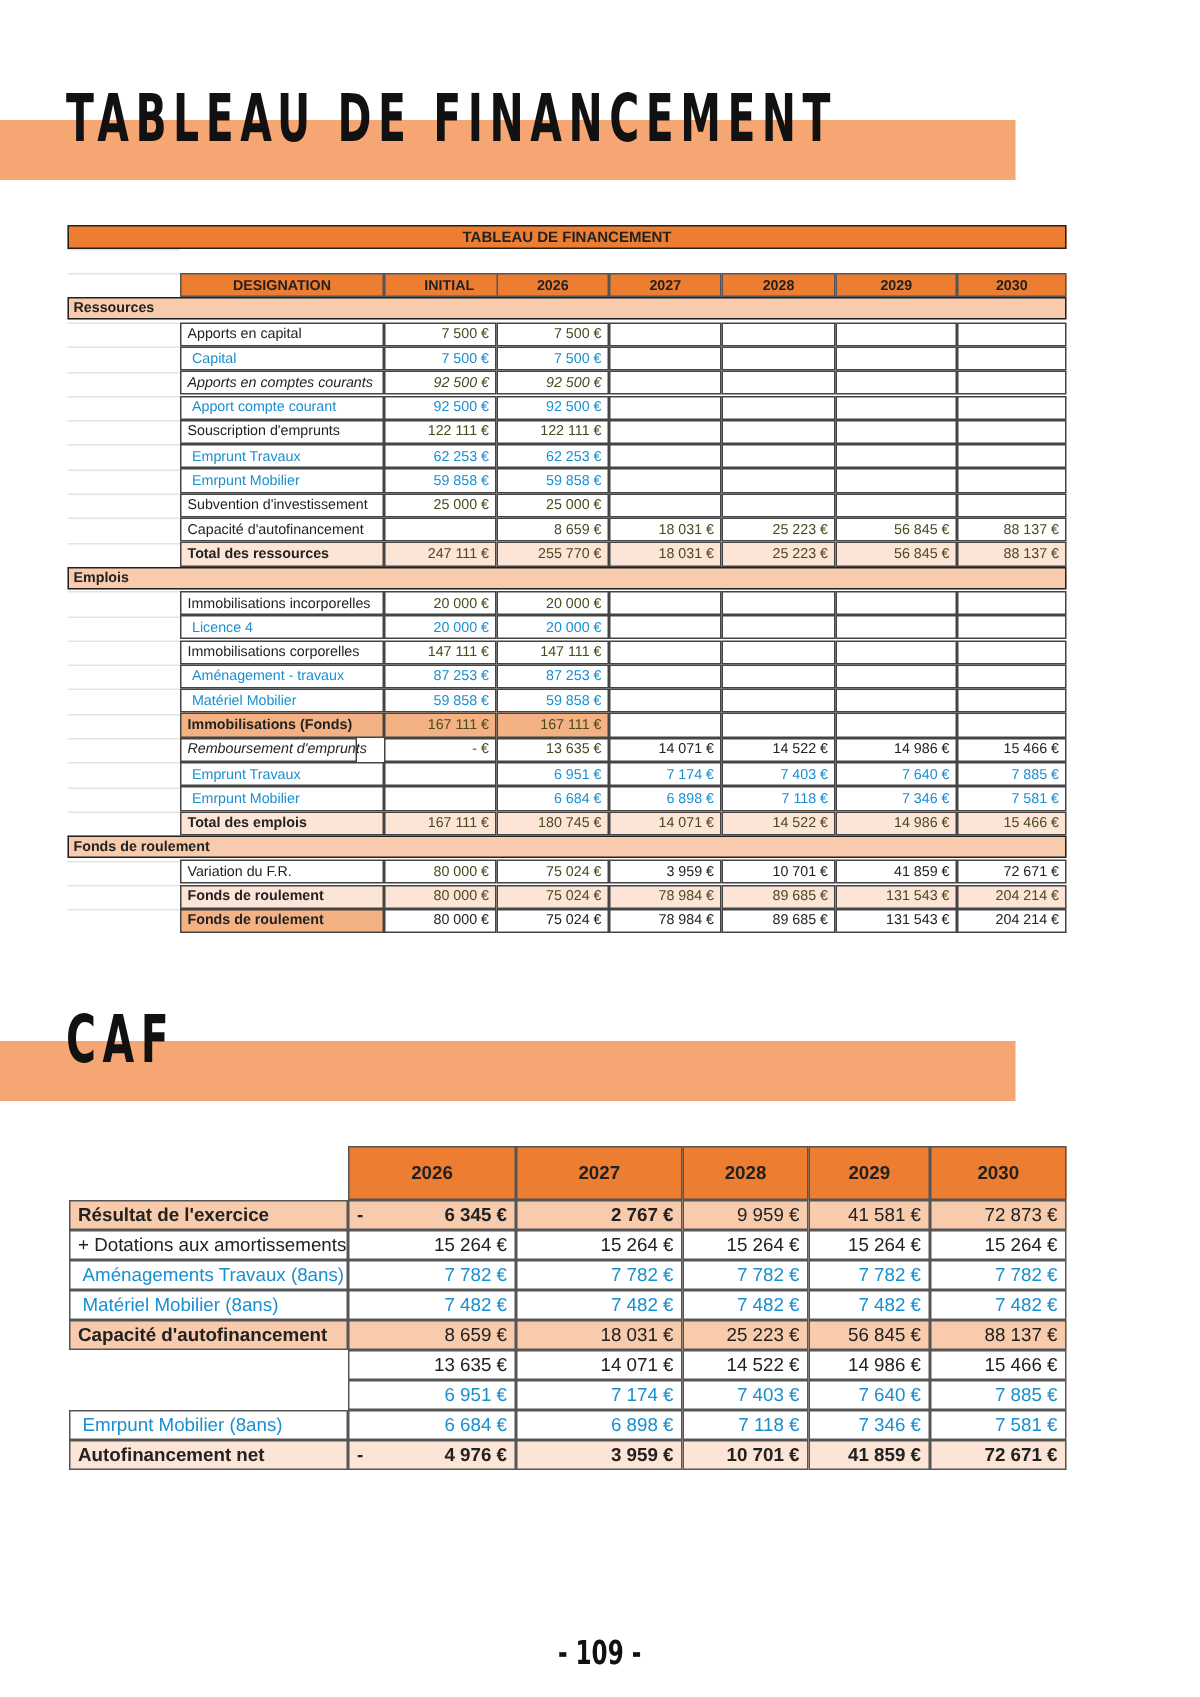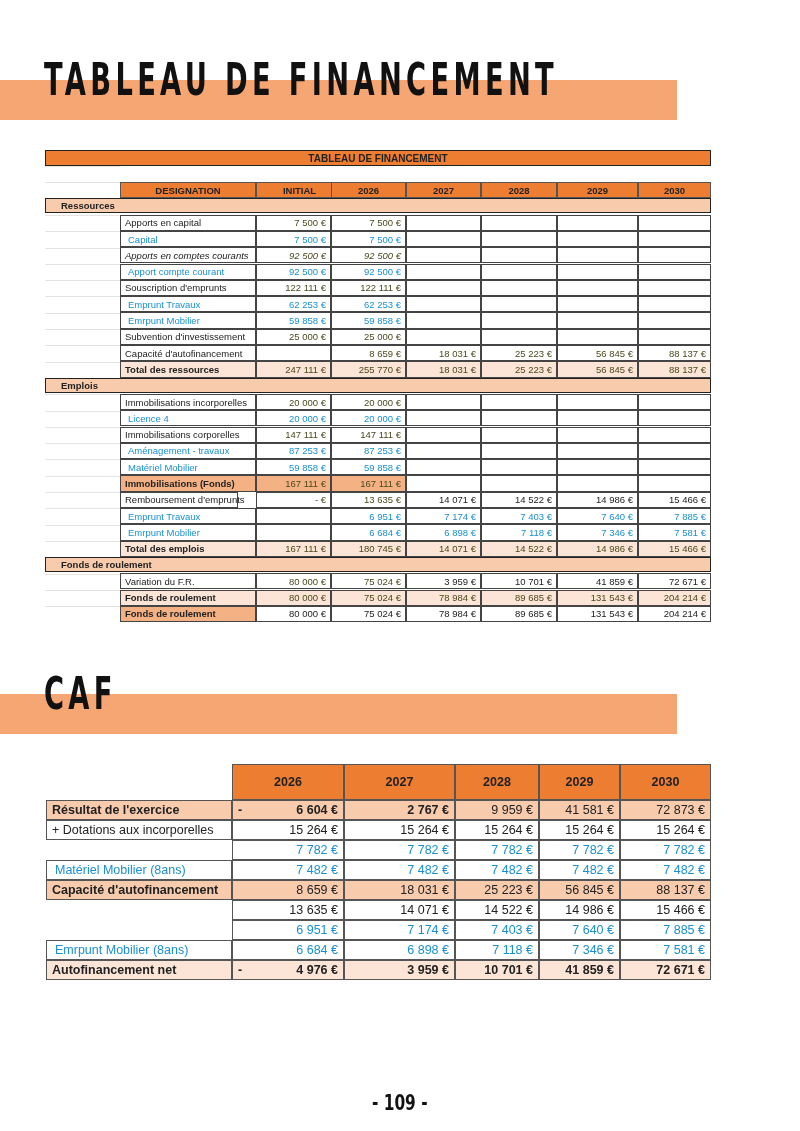--- a/index.html
+++ b/index.html
@@ -14,21 +14,21 @@
 
   
   .t1 { position:absolute; left:45px; top:150px; width:666px; font-size:9.5px; color:#222; }
   .t1 .row { position:relative; height:16.3px; }
   .t1 .cell { position:absolute; top:0; height:100%; box-sizing:border-box; display:flex; align-items:center;
               padding:0 4px; white-space:nowrap; }
   .t1 .num { justify-content:flex-end; }
   .t1 .title-row { background:#ed7d31; border:1.5px solid #222; font-weight:bold; font-size:10px;
                    display:flex; align-items:center; justify-content:center; height:16px; box-sizing:border-box; }
   .t1 .hdr { background:#ed7d31; font-weight:bold; justify-content:center; border:1px solid #555; }
-  .t1 .section { background:#f8cbad; border:1.5px solid #222; font-weight:bold; padding-left:15px;
+  .t1 .section { background:#f8cbad; border:1.5px solid #222; font-weight:bold; padding-left:3px;
                  display:flex; align-items:center; height:15px; box-sizing:border-box; }
   .t1 .bcell { border:1px solid #444; }
   .t1 .sub { color:#1a8fd0; }
   .t1 .olive { color:#4a4a1f; }
   .t1 .tot { background:#fce4d6; font-weight:bold; }
   .t1 .totnum { background:#fce4d6; }
   .t1 .dark { background:#f4b183; font-weight:bold; }
   .grid-line { position:absolute; background:#e3e3e3; }
 
   
@@ -233,21 +233,21 @@
     <div class="row" style="position: absolute; top: 325.4px; width: 666px;">
       <div class="cell bcell dark" style="left: 75px; width: 136px;">Immobilisations (Fonds)</div>
       <div class="cell bcell num olive dark" style="font-weight: normal; left: 211px; width: 75px;">167 111 €</div>
       <div class="cell bcell num olive dark" style="font-weight: normal; left: 286px; width: 75px;">167 111 €</div>
       <div class="cell bcell num olive" style="font-weight: normal; left: 361px; width: 75px;"></div>
       <div class="cell bcell num olive" style="font-weight: normal; left: 436px; width: 76px;"></div>
       <div class="cell bcell num olive" style="font-weight: normal; left: 512px; width: 81px;"></div>
       <div class="cell bcell num olive" style="font-weight: normal; left: 593px; width: 73px;"></div>
     </div>
     <div class="row" style="position: absolute; top: 341.7px; width: 666px;">
-      <div class="cell bcell" style="left: 75px; width: 118px;">Remboursement d'emprunts</div>
+      <div class="cell bcell" style="left: 75px; width: 118px; font-style: italic;">Remboursement d'emprunts</div>
       <div class="cell bcell num olive" style="left: 211px; width: 75px;">-   €</div>
       <div class="cell bcell num olive" style="left: 286px; width: 75px;">13 635 €</div>
       <div class="cell bcell num" style="left: 361px; width: 75px;">14 071 €</div>
       <div class="cell bcell num" style="left: 436px; width: 76px;">14 522 €</div>
       <div class="cell bcell num" style="left: 512px; width: 81px;">14 986 €</div>
       <div class="cell bcell num" style="left: 593px; width: 73px;">15 466 €</div>
     </div>
     <div class="row" style="position: absolute; top: 358px; width: 666px;">
       <div class="cell bcell sub" style="padding-left: 7px; left: 75px; width: 136px;">Emprunt Travaux</div>
       <div class="cell bcell num sub" style="left: 211px; width: 75px;"></div>
@@ -313,36 +313,37 @@
       <div class="cell hdr" style="left: 186px; width: 112px; height: 36px;">2026</div>
       <div class="cell hdr" style="left: 298px; width: 111px; height: 36px;">2027</div>
       <div class="cell hdr" style="left: 409px; width: 84px; height: 36px;">2028</div>
       <div class="cell hdr" style="left: 493px; width: 81px; height: 36px;">2029</div>
       <div class="cell hdr" style="left: 574px; width: 91px; height: 36px;">2030</div>
     </div>
     <div class="row" style="position: absolute; top: 36px; width: 665px;">
       <div class="cell peach bold" style="left: 0px; width: 186px;">Résultat de l'exercice</div>
       <div class="cell peach bold dash" style="left: 186px; width: 112px;">
         <span>-</span>
-        <span>6 604 €</span>
+        <span>6 345 €</span>
       </div>
       <div class="cell num peach bold" style="left: 298px; width: 111px;">2 767 €</div>
       <div class="cell num peach" style="left: 409px; width: 84px;">9 959 €</div>
       <div class="cell num peach" style="left: 493px; width: 81px;">41 581 €</div>
       <div class="cell num peach" style="left: 574px; width: 91px;">72 873 €</div>
     </div>
     <div class="row" style="position: absolute; top: 56px; width: 665px;">
-      <div class="cell" style="left: 0px; width: 186px;">+ Dotations aux incorporelles</div>
+      <div class="cell" style="left: 0px; width: 186px;">+ Dotations aux amortissements</div>
       <div class="cell num" style="left: 186px; width: 112px;">15 264 €</div>
       <div class="cell num" style="left: 298px; width: 111px;">15 264 €</div>
       <div class="cell num" style="left: 409px; width: 84px;">15 264 €</div>
       <div class="cell num" style="left: 493px; width: 81px;">15 264 €</div>
       <div class="cell num" style="left: 574px; width: 91px;">15 264 €</div>
     </div>
     <div class="row" style="position: absolute; top: 76px; width: 665px;">
+      <div class="cell sub" style="padding-left: 8px; left: 0px; width: 186px;">Aménagements Travaux (8ans)</div>
       <div class="cell num sub" style="left: 186px; width: 112px;">7 782 €</div>
       <div class="cell num sub" style="left: 298px; width: 111px;">7 782 €</div>
       <div class="cell num sub" style="left: 409px; width: 84px;">7 782 €</div>
       <div class="cell num sub" style="left: 493px; width: 81px;">7 782 €</div>
       <div class="cell num sub" style="left: 574px; width: 91px;">7 782 €</div>
     </div>
     <div class="row" style="position: absolute; top: 96px; width: 665px;">
       <div class="cell sub" style="padding-left: 8px; left: 0px; width: 186px;">Matériel Mobilier (8ans)</div>
       <div class="cell num sub" style="left: 186px; width: 112px;">7 482 €</div>
       <div class="cell num sub" style="left: 298px; width: 111px;">7 482 €</div>

